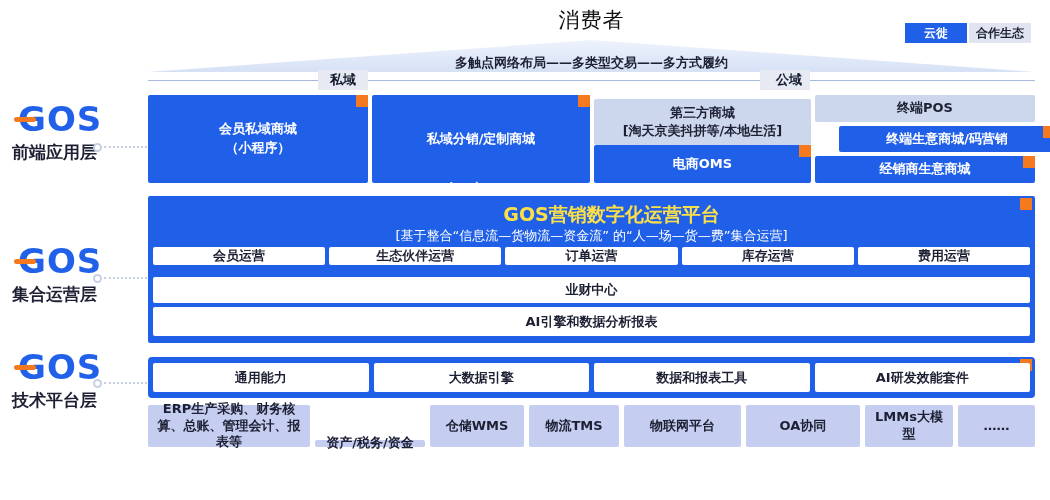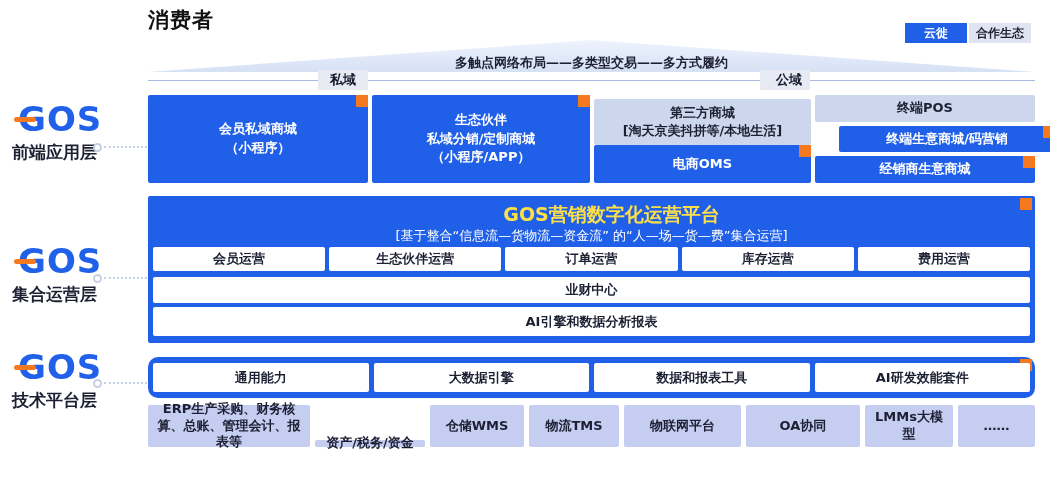--- a/index.html
+++ b/index.html
@@ -1,20 +1,20 @@
 <!DOCTYPE html>
 <html><head>
 <meta charset="utf-8">
 <style>
   * { margin:0; padding:0; box-sizing:border-box; }
   body { font-family:"DejaVu Sans","Liberation Sans",sans-serif; background:#fff; }
   .canvas { position:relative; width:1050px; height:500px; background:#fff; overflow:hidden; }
 
-  .page-title { position:absolute; left:148px; top:6px; width:887px; 
-    font-size:21px; font-weight:bold; color:#111; letter-spacing:1px; }
+  .page-title { position:absolute; left:148px; top:6px; width:887px; text-align:center;
+    font-size:21px; font-weight:normal; color:#111; letter-spacing:1px; }
 
   .badge { position:absolute; top:23px; height:20px; line-height:20px; text-align:center;
     font-size:12px; font-weight:bold; }
   .badge-blue { left:905px; width:62px; background:#2060e8; color:#fff; }
   .badge-gray { left:969px; width:62px; background:#dfe4f0; color:#1d2033; }
 
   .funnel { position:absolute; left:148px; top:40px; width:887px; height:32px;
     background:linear-gradient(180deg,#eef3fc 0%,#d6e1f6 100%);
     clip-path:polygon(0 100%, 50% 0, 100% 100%); }
   .funnel-caption { position:absolute; left:0; bottom:2px; width:100%; text-align:center;
@@ -41,39 +41,39 @@
     justify-content:center; align-items:center; text-align:center; font-size:13px; font-weight:bold;
     line-height:1.45; border-radius:2px; }
   .lightbox { position:absolute; background:#ccd7ee; color:#1d2033; display:flex; flex-direction:column;
     justify-content:center; align-items:center; text-align:center; font-size:13px; font-weight:bold;
     line-height:1.4; border-radius:2px; }
   .corner { position:absolute; top:0; right:0; width:12px; height:12px; background:#f5791e; }
   .corner-inset { top:2px; right:3px; }
 
   .row1 { position:absolute; left:148px; top:95px; width:887px; height:88px; }
   .b1 { left:0; top:0; width:220px; height:88px; }
-  .b2 { left:224px; top:0; width:218px; height:88px; }
+  .b2 { left:224px; top:0; width:218px; height:88px;gap:32px; }
   .c3top { left:446px; top:4px; width:217px; height:46px; }
   .c3bot { left:446px; top:50px; width:217px; height:38px; }
   .c4top { left:667px; top:0; width:220px; height:27px; }
   .c4mid { left:667px; top:31px; width:216px; height:26px;margin-left:24px; }
   .c4bot { left:667px; top:61px; width:220px; height:27px; }
 
   .sec2 { position:absolute; left:148px; top:196px; width:887px; height:147px; background:#2060e8; border-radius:2px; }
   .sec2-title { position:absolute; top:6px; width:100%; text-align:center; color:#fde047;
     font-size:19px; font-weight:bold;padding-left:40px; }
   .sec2-sub { position:absolute; top:31px; width:100%; text-align:center; color:#fff; font-size:13px; }
   .whitebox { background:#fff; color:#1d2033; font-size:13px; font-weight:bold; border-radius:2px;
     display:flex; justify-content:center; align-items:center; text-align:center; }
-  .sec2-mods { position:absolute; left:5px; right:5px; top:51px; height:24px; display:flex; gap:4px; }
+  .sec2-mods { position:absolute; left:5px; right:5px; top:51px; height:18px; display:flex; gap:4px; }
   .sec2-mods .whitebox { flex:1; }
   .sec2-fin { position:absolute; left:5px; right:5px; top:81px; height:26px; }
   .sec2-ai  { position:absolute; left:5px; right:5px; top:111px; height:29px; }
 
-  .sec3 { position:absolute; left:148px; top:357px; width:887px; height:41px; background:#2060e8; border-radius:10px; }
+  .sec3 { position:absolute; left:148px; top:357px; width:887px; height:41px; background:#2060e8; border-radius:4px; }
   .sec3-mods { position:absolute; left:5px; right:5px; top:6px; height:29px; display:flex; gap:5px; }
   .sec3-mods .whitebox { flex:1; }
 
   .extrow { position:absolute; left:148px; top:405px; width:887px; height:42px; display:flex; gap:5px; }
   .extbox { background:#c5cdf0; color:#1d2033; font-size:13px; font-weight:bold; border-radius:2px;
     display:flex; justify-content:center; align-items:center; text-align:center; line-height:1.3; padding:0 4px; }
   .extbox:nth-child(1){ width:162px; }
   .extbox:nth-child(2){ width:110px;margin-top:35px; }
   .extbox:nth-child(3){ width:94px; }
   .extbox:nth-child(4){ width:90px; }

